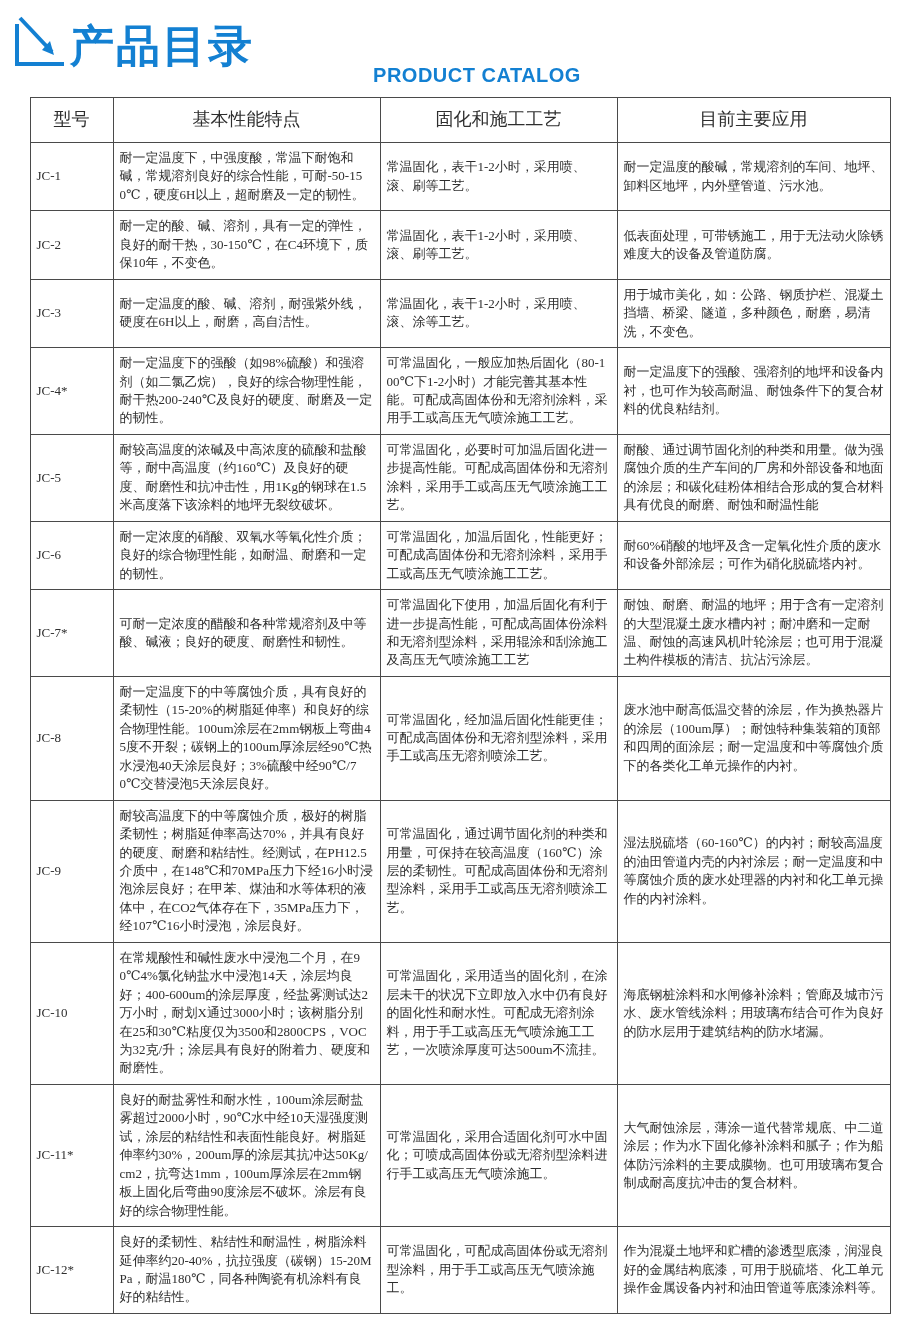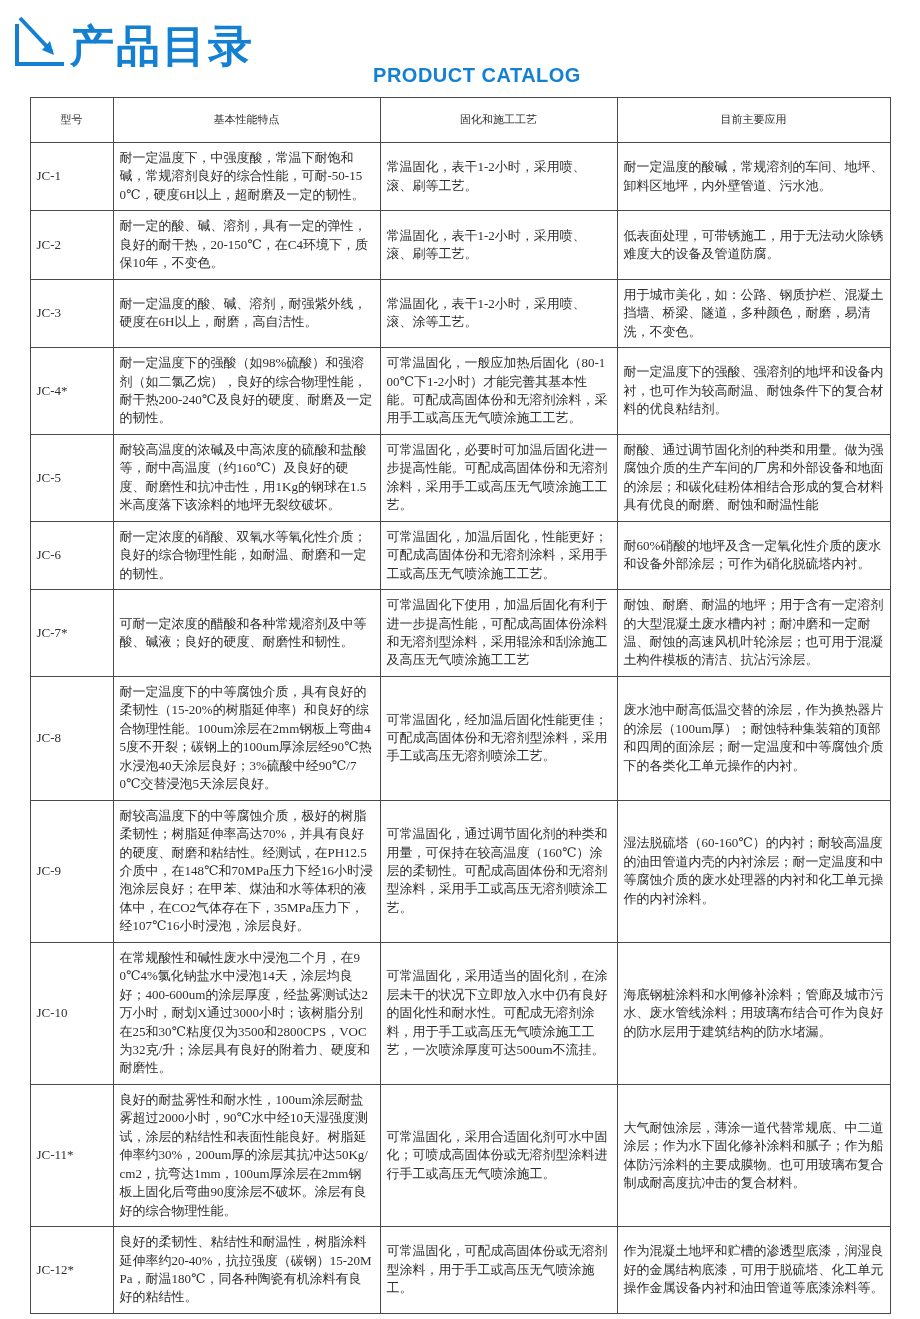--- a/index.html
+++ b/index.html
@@ -62,21 +62,21 @@
   }
   table.catalog th, table.catalog td {
     border: 1px solid #4a4a4a;
     padding: 6px 6px;
     vertical-align: middle;
     word-break: break-all;
   }
   table.catalog th {
     font-weight: normal;
     height: 32px;
-    font-size: 11px;
+    font-size: 18px;
     font-family: Liberation Serif, serif;
   }
   td.model-cell { text-align: left; }
   col.c-model { width: 83px; }
   col.c-feat  { width: 267px; }
   col.c-cure  { width: 237px; }
   col.c-app   { width: 273px; }
 </style>
 </head>
 <body>
@@ -115,21 +115,21 @@
     <tbody id="table-body">
     <tr>
       <td class="model-cell">JC-1</td>
       <td>耐一定温度下，中强度酸，常温下耐饱和碱，常规溶剂良好的综合性能，可耐-50-150℃，硬度6H以上，超耐磨及一定的韧性。</td>
       <td>常温固化，表干1-2小时，采用喷、滚、刷等工艺。</td>
       <td>耐一定温度的酸碱，常规溶剂的车间、地坪、卸料区地坪，内外壁管道、污水池。</td>
     </tr>
 
     <tr>
       <td class="model-cell">JC-2</td>
-      <td>耐一定的酸、碱、溶剂，具有一定的弹性，良好的耐干热，20-150℃，在C4环境下，质保10年，不变色。</td>
+      <td>耐一定的酸、碱、溶剂，具有一定的弹性，良好的耐干热，30-150℃，在C4环境下，质保10年，不变色。</td>
       <td>常温固化，表干1-2小时，采用喷、滚、刷等工艺。</td>
       <td>低表面处理，可带锈施工，用于无法动火除锈难度大的设备及管道防腐。</td>
     </tr>
 
     <tr>
       <td class="model-cell">JC-3</td>
       <td>耐一定温度的酸、碱、溶剂，耐强紫外线，硬度在6H以上，耐磨，高自洁性。</td>
       <td>常温固化，表干1-2小时，采用喷、滚、涂等工艺。</td>
       <td>用于城市美化，如：公路、钢质护栏、混凝土挡墙、桥梁、隧道，多种颜色，耐磨，易清洗，不变色。</td>
     </tr>

